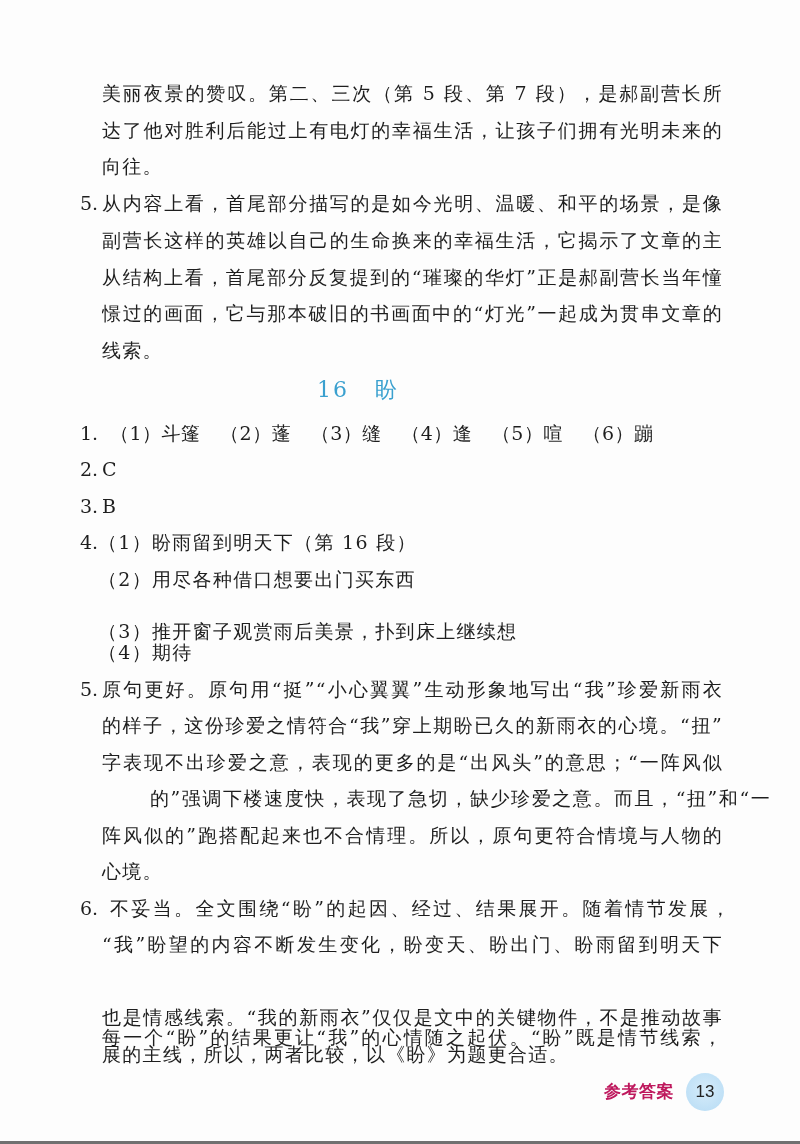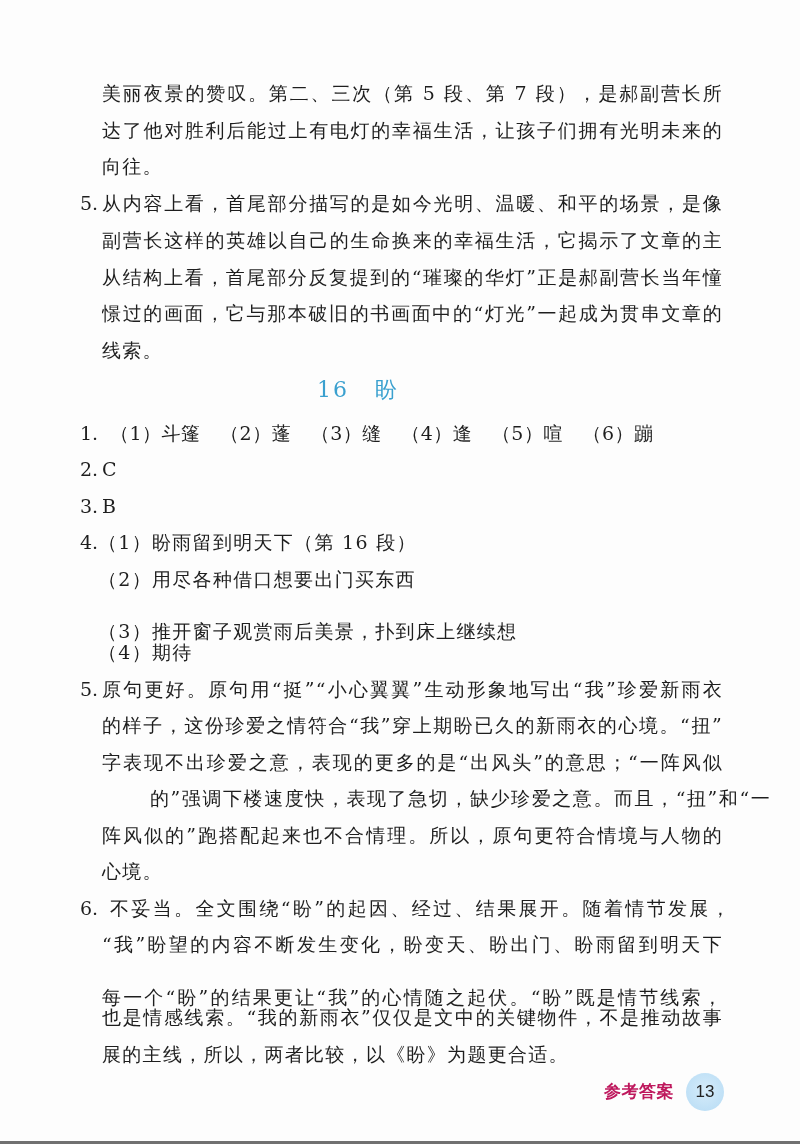--- a/index.html
+++ b/index.html
@@ -70,21 +70,21 @@
   <div class="line justify" style="left:102px; top:676px;">原句更好。原句用“挺”“小心翼翼”生动形象地写出“我”珍爱新雨衣</div>
   <div class="line justify" style="left:102px; top:712px;">的样子，这份珍爱之情符合“我”穿上期盼已久的新雨衣的心境。“扭”</div>
   <div class="line justify" style="left:102px; top:749px;">字表现不出珍爱之意，表现的更多的是“出风头”的意思；“一阵风似</div>
   <div class="line justify" style="left:102px; top:785px;margin-left:48px;">的”强调下楼速度快，表现了急切，缺少珍爱之意。而且，“扭”和“一</div>
   <div class="line justify" style="left:102px; top:822px;">阵风似的”跑搭配起来也不合情理。所以，原句更符合情境与人物的</div>
   <div class="line" style="left:102px; top:858px;">心境。</div>
 
   <div class="num" style="left:80px; top:895px;">6.</div>
   <div class="line justify" style="left:102px; top:895px;margin-left:8px;">不妥当。全文围绕“盼”的起因、经过、结果展开。随着情节发展，</div>
   <div class="line justify" style="left:102px; top:931px;">“我”盼望的内容不断发生变化，盼变天、盼出门、盼雨留到明天下等，</div>
-  <div class="line justify" style="left:102px; top:984px;">每一个“盼”的结果更让“我”的心情随之起伏。“盼”既是情节线索，</div>
+  <div class="line justify" style="left:102px; top:1024px;">每一个“盼”的结果更让“我”的心情随之起伏。“盼”既是情节线索，</div>
   <div class="line justify" style="left:102px; top:1004px;">也是情感线索。“我的新雨衣”仅仅是文中的关键物件，不是推动故事发</div>
   <div class="line" style="left:102px; top:1041px;">展的主线，所以，两者比较，以《盼》为题更合适。</div>
 
   <div class="footer-label">参考答案</div>
   <div class="page-badge">
     <span>13</span>
   </div>
 
   <div class="bottom-rule"></div>
 </div>

